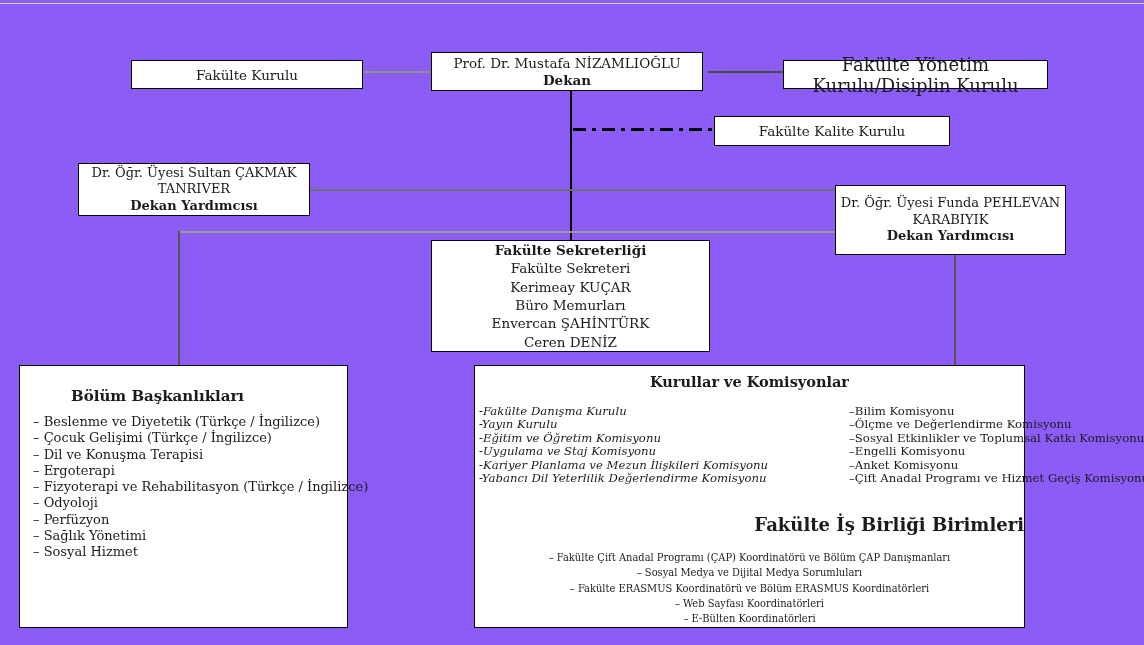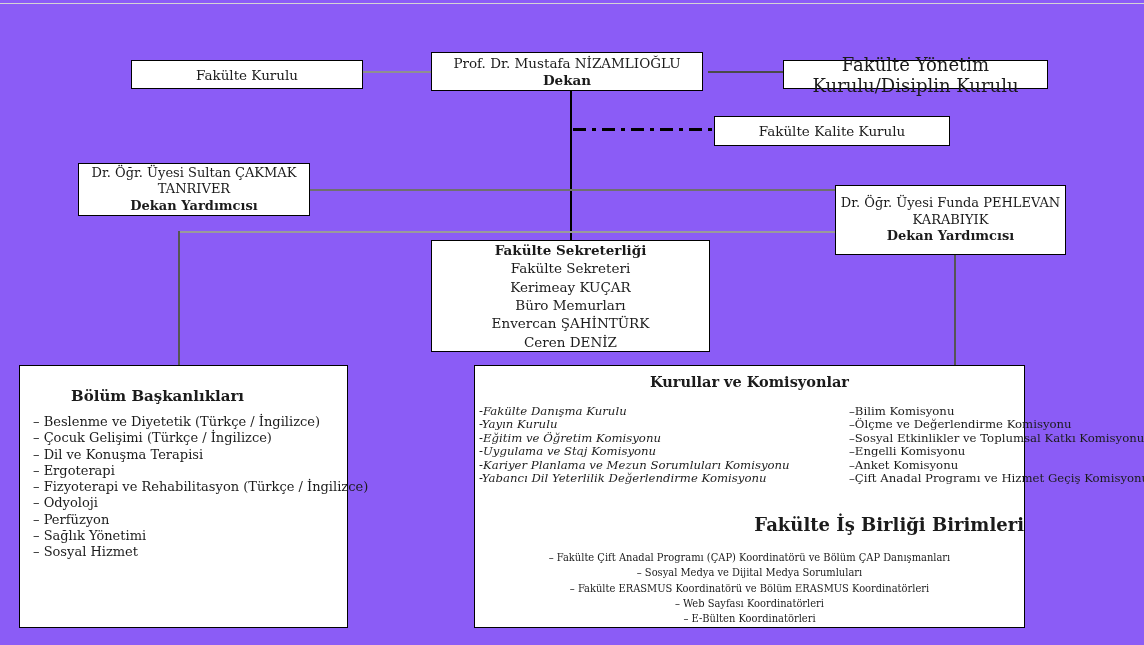--- a/index.html
+++ b/index.html
@@ -142,21 +142,21 @@
   </div>
 
   <div class="node box-kurullar">
     <div class="kur-title">Kurullar ve Komisyonlar</div>
 
     <div class="kur-col kur-col-left">
       <div class="row">-Fakülte Danışma Kurulu</div>
       <div class="row">-Yayın Kurulu</div>
       <div class="row">-Eğitim ve Öğretim Komisyonu</div>
       <div class="row">-Uygulama ve Staj Komisyonu</div>
-      <div class="row">-Kariyer Planlama ve Mezun Sorumluları Komisyonu</div>
+      <div class="row">-Kariyer Planlama ve Mezun İlişkileri Komisyonu</div>
       <div class="row">-Yabancı Dil Yeterlilik Değerlendirme Komisyonu</div>
     </div>
 
     <div class="kur-col kur-col-right">
       <div class="row">–Bilim Komisyonu</div>
       <div class="row">–Ölçme ve Değerlendirme Komisyonu</div>
       <div class="row">–Sosyal Etkinlikler ve Toplumsal Katkı Komisyonu</div>
       <div class="row">–Engelli Komisyonu</div>
       <div class="row">–Anket Komisyonu</div>
       <div class="row">–Çift Anadal Programı ve Hizmet Geçiş Komisyonu</div>

